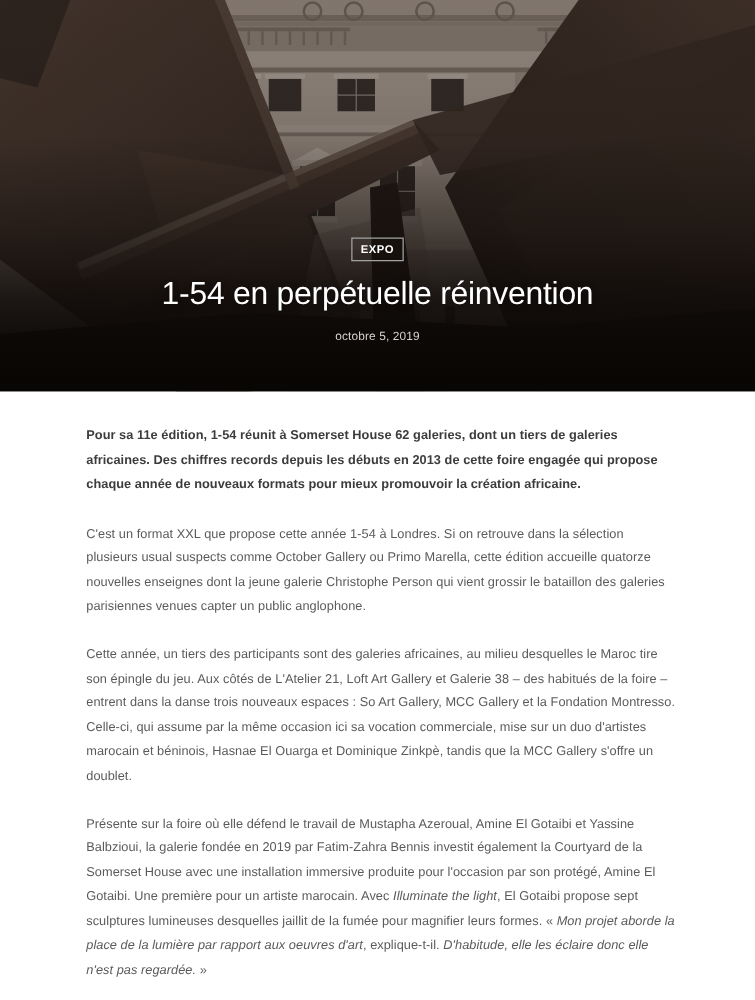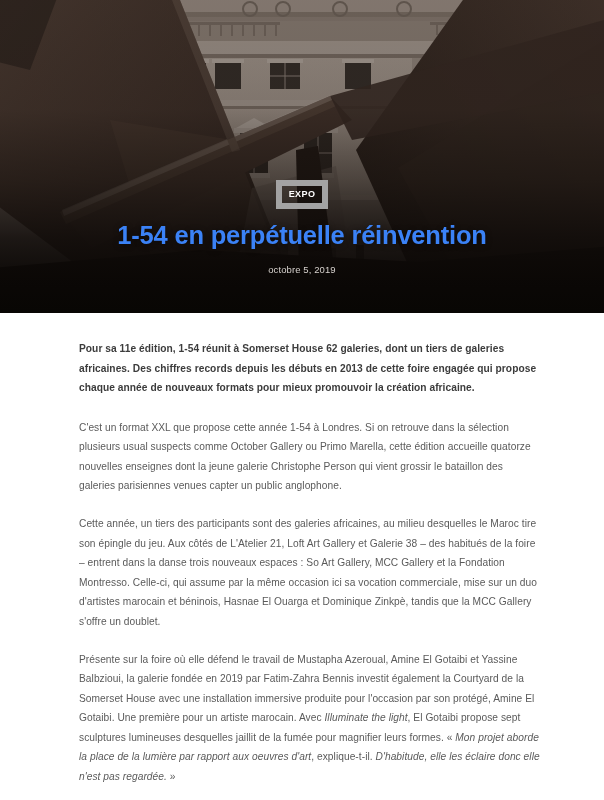--- a/index.html
+++ b/index.html
@@ -44,33 +44,33 @@
   .hero-content {
     position:absolute;
     left:0; right:0;
     bottom:0;
     padding:0 28px 38px 28px;
     text-align:center;
     z-index:3;
   }
   .badge {
     display:inline-block;
-    border:6px solid #a3a3a3;
+    border:1px solid #a3a3a3;
     color:#ffffff;
     font-size:9px;
     font-weight:700;
     letter-spacing:0.4px;
     line-height:1;
     padding:4px 7px 4px 7px;
     margin-bottom:11px;
   }
   .hero-title {
-    color:#3b82f6;
+    color:#ffffff;
     font-size:25.5px;
-    font-weight:700;
+    font-weight:400;
     line-height:1.2;
     letter-spacing:-0.2px;
     margin-bottom:13px;
     text-shadow:0 1px 6px rgba(0,0,0,0.45);
   }
   .hero-date {
     color:#d6d1cd;
     font-size:9.5px;
     font-weight:400;
     letter-spacing:0.1px;
@@ -80,21 +80,21 @@
   .article {
     width:604px;
     padding:26px 63px 24px 63px;
     background:#ffffff;
   }
   .article p {
     color:#5a5a5a;
     font-size:10.2px;
     line-height:1.92;
     text-align:left;
-    margin:0 0 18px 16px;
+    margin:0 0 18px 6px;
     letter-spacing:0.005em;
   }
   .article p.lede {
     color:#3c3c3c;
     font-weight:700;
     margin-bottom:20px;
   }
   .article p:last-child { margin-bottom:0; }
   .article em { font-style:italic;text-align:center; }
 </style>

